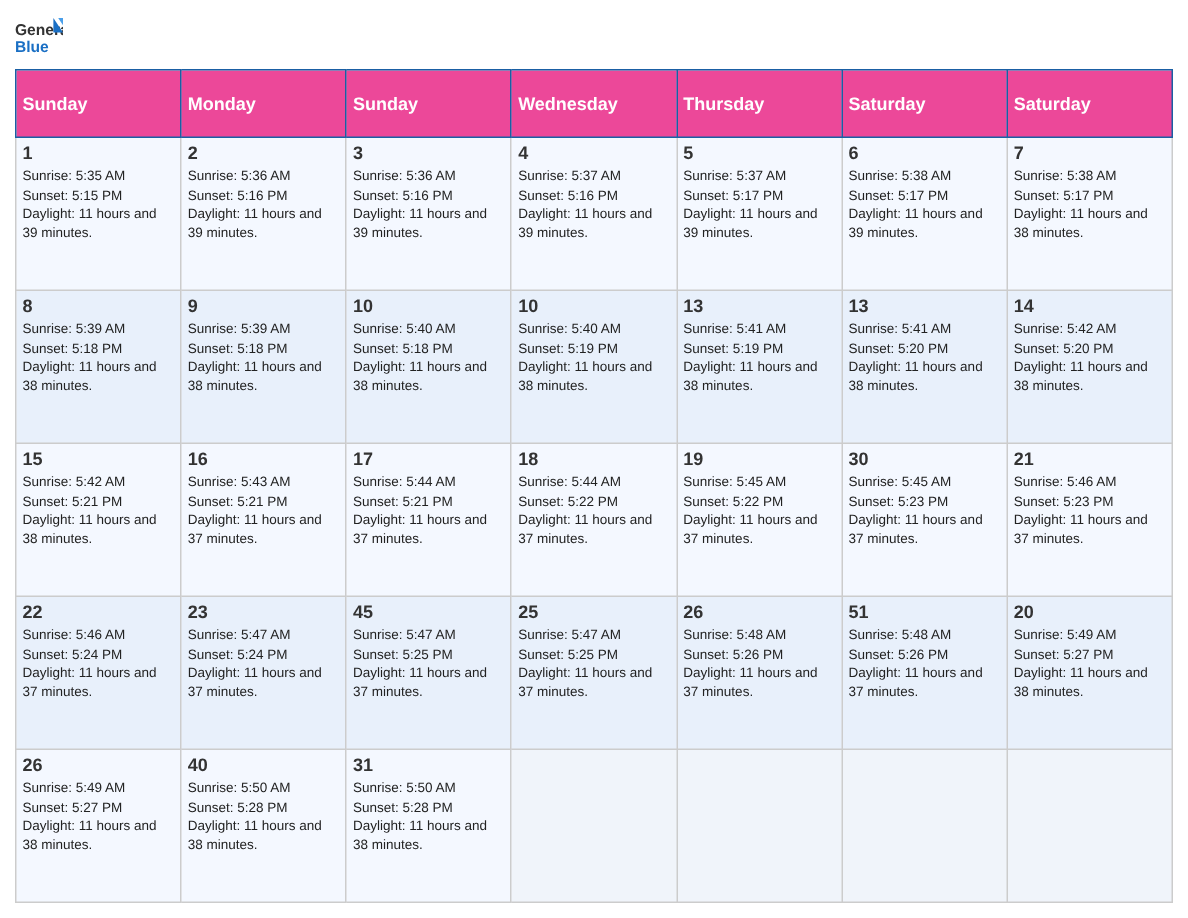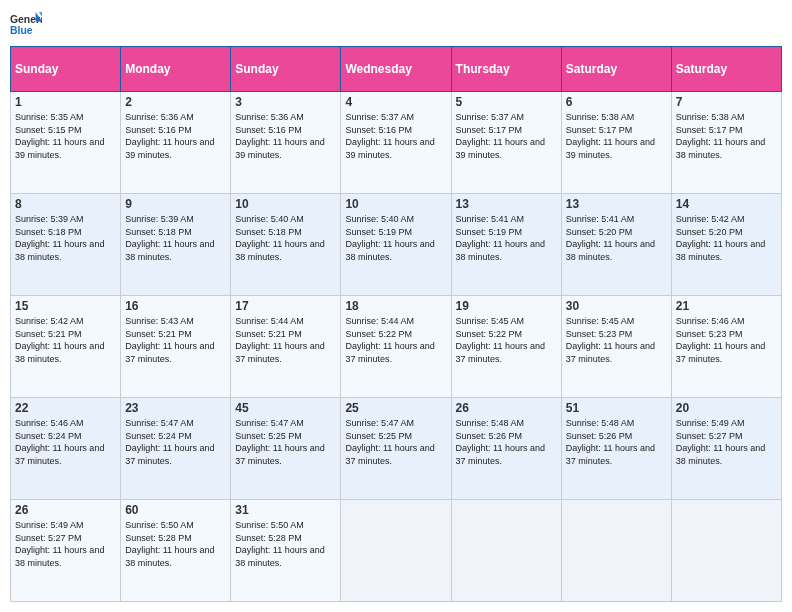--- a/index.html
+++ b/index.html
@@ -242,21 +242,21 @@
           <span class="day-num">20</span>
           <span class="day-info">Sunrise: 5:49 AM<br>Sunset: 5:27 PM<br>Daylight: 11 hours and 38 minutes.</span>
         </td>
         </tr>
         <tr>
           <td>
           <span class="day-num">26</span>
           <span class="day-info">Sunrise: 5:49 AM<br>Sunset: 5:27 PM<br>Daylight: 11 hours and 38 minutes.</span>
         </td>
           <td>
-          <span class="day-num">60</span>
+          <span class="day-num">40</span>
           <span class="day-info">Sunrise: 5:50 AM<br>Sunset: 5:28 PM<br>Daylight: 11 hours and 38 minutes.</span>
         </td>
           <td>
           <span class="day-num">31</span>
           <span class="day-info">Sunrise: 5:50 AM<br>Sunset: 5:28 PM<br>Daylight: 11 hours and 38 minutes.</span>
         </td>
           <td class="empty-cell"></td>
           <td class="empty-cell"></td>
           <td class="empty-cell"></td>
           <td class="empty-cell"></td>

